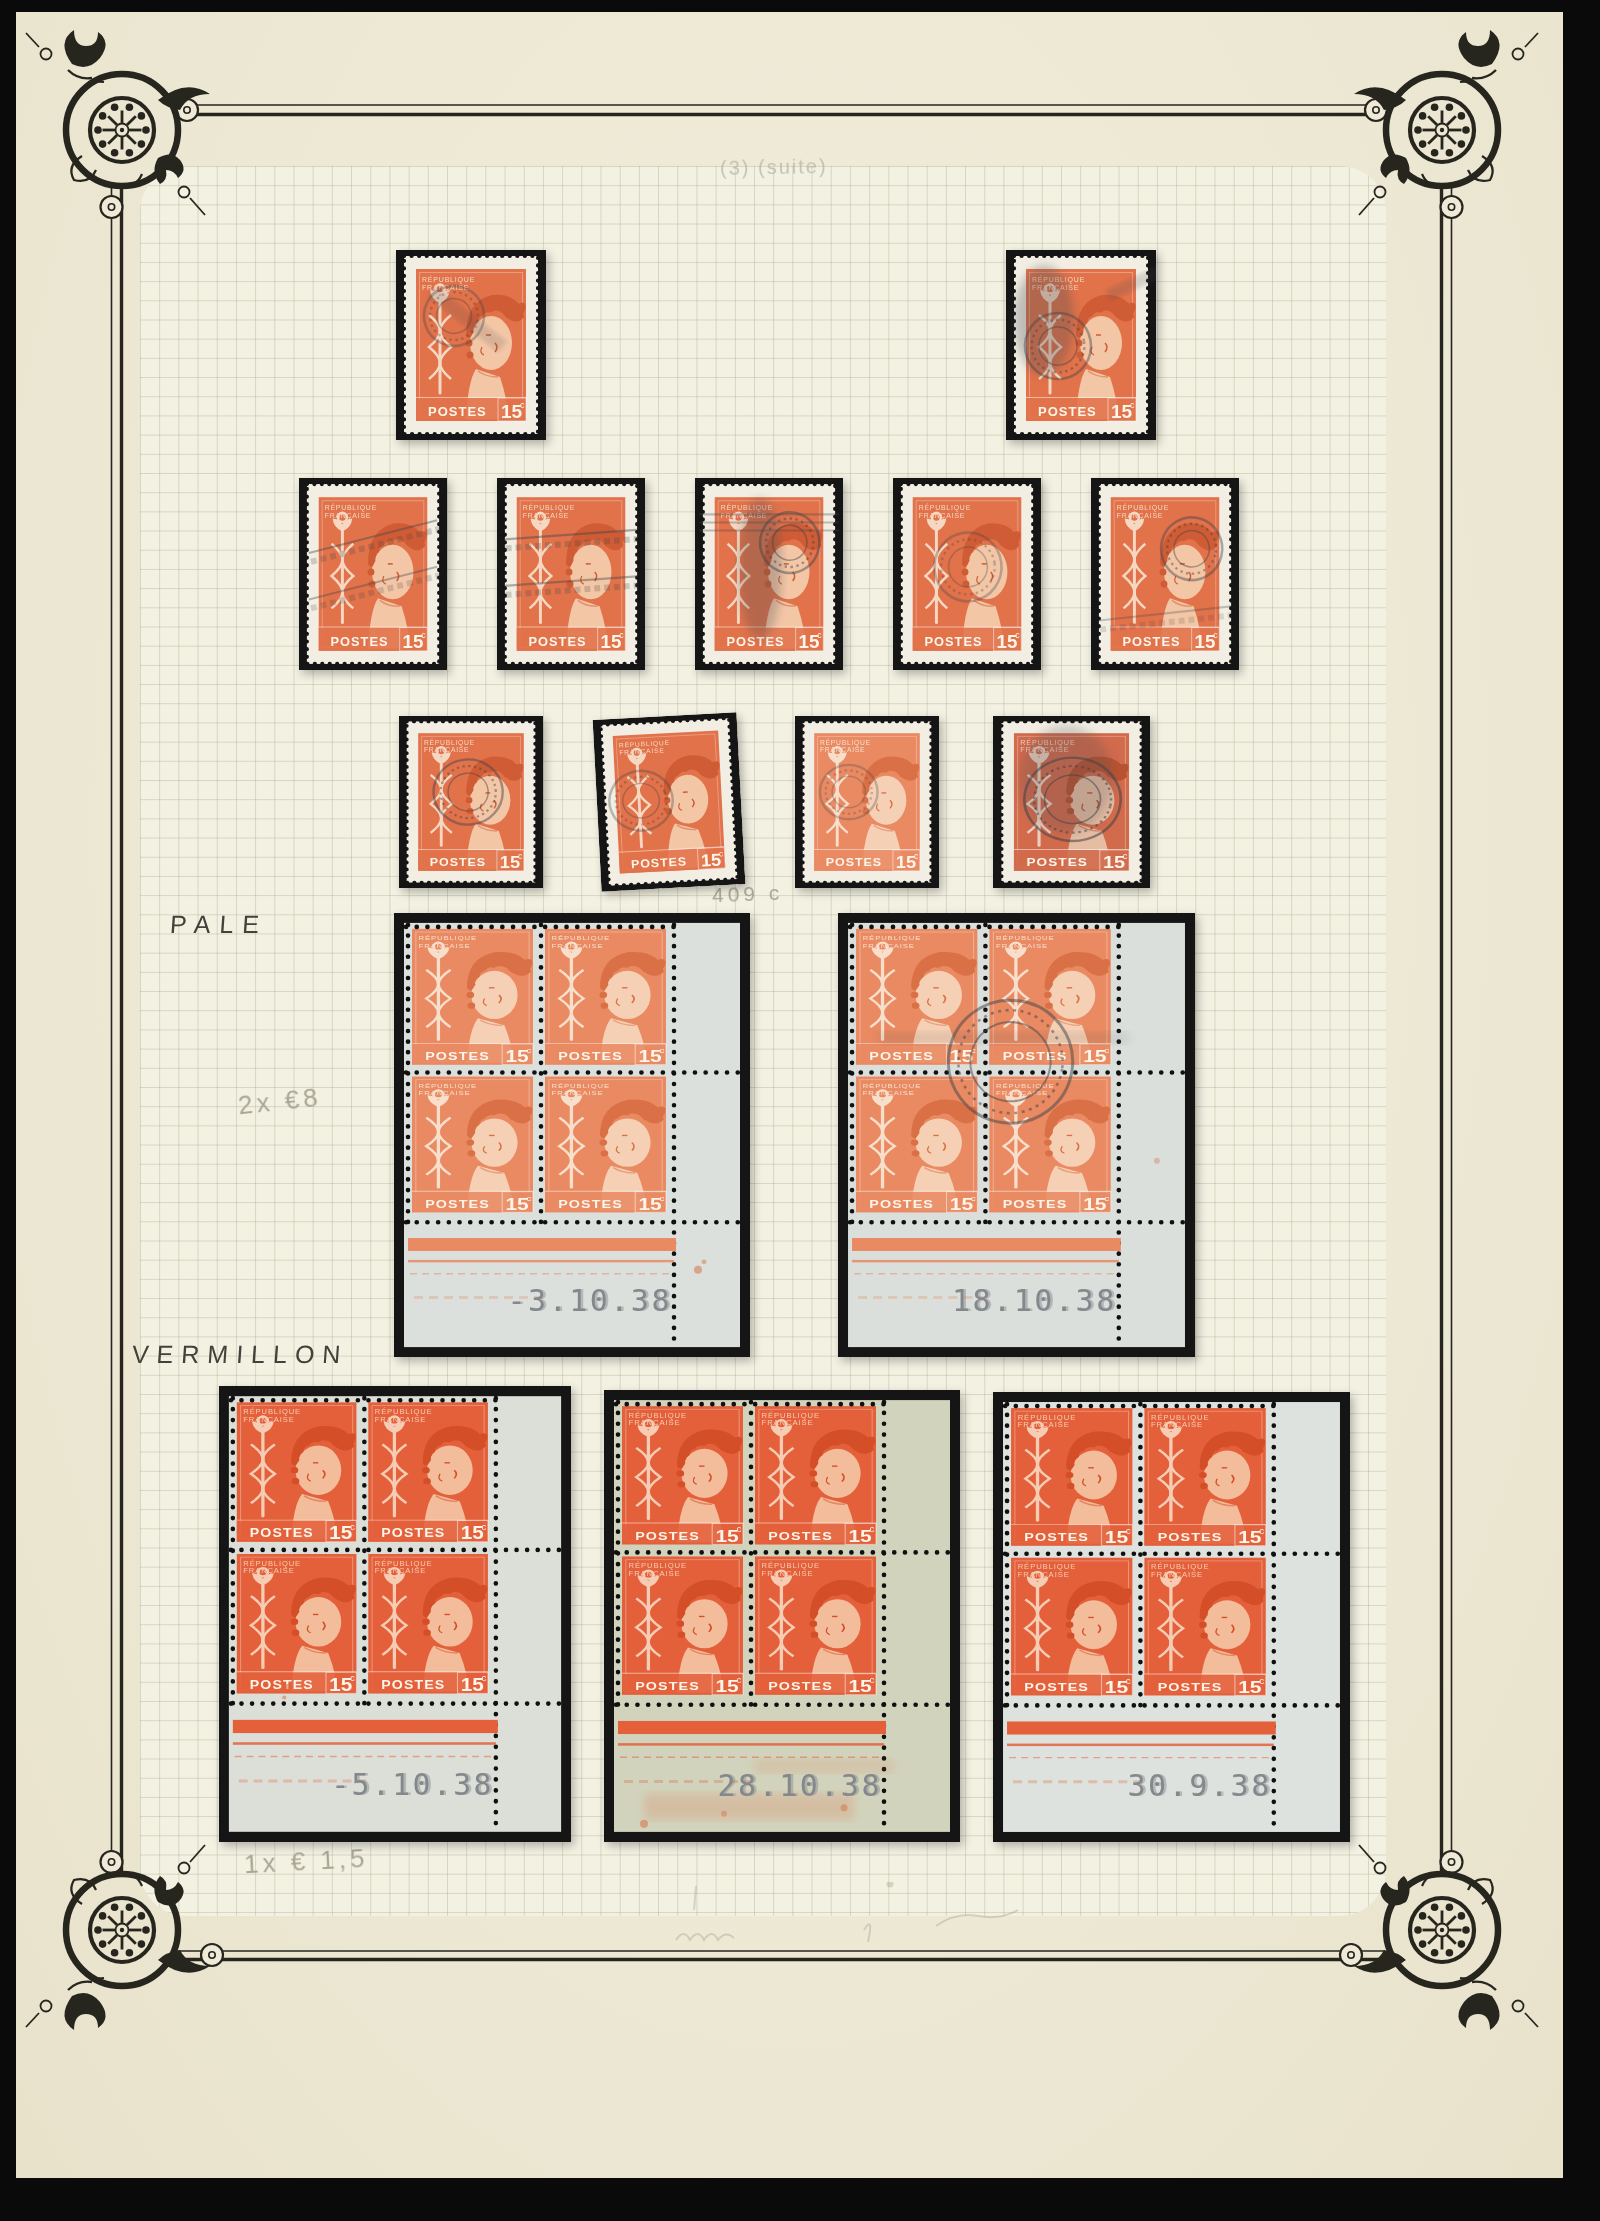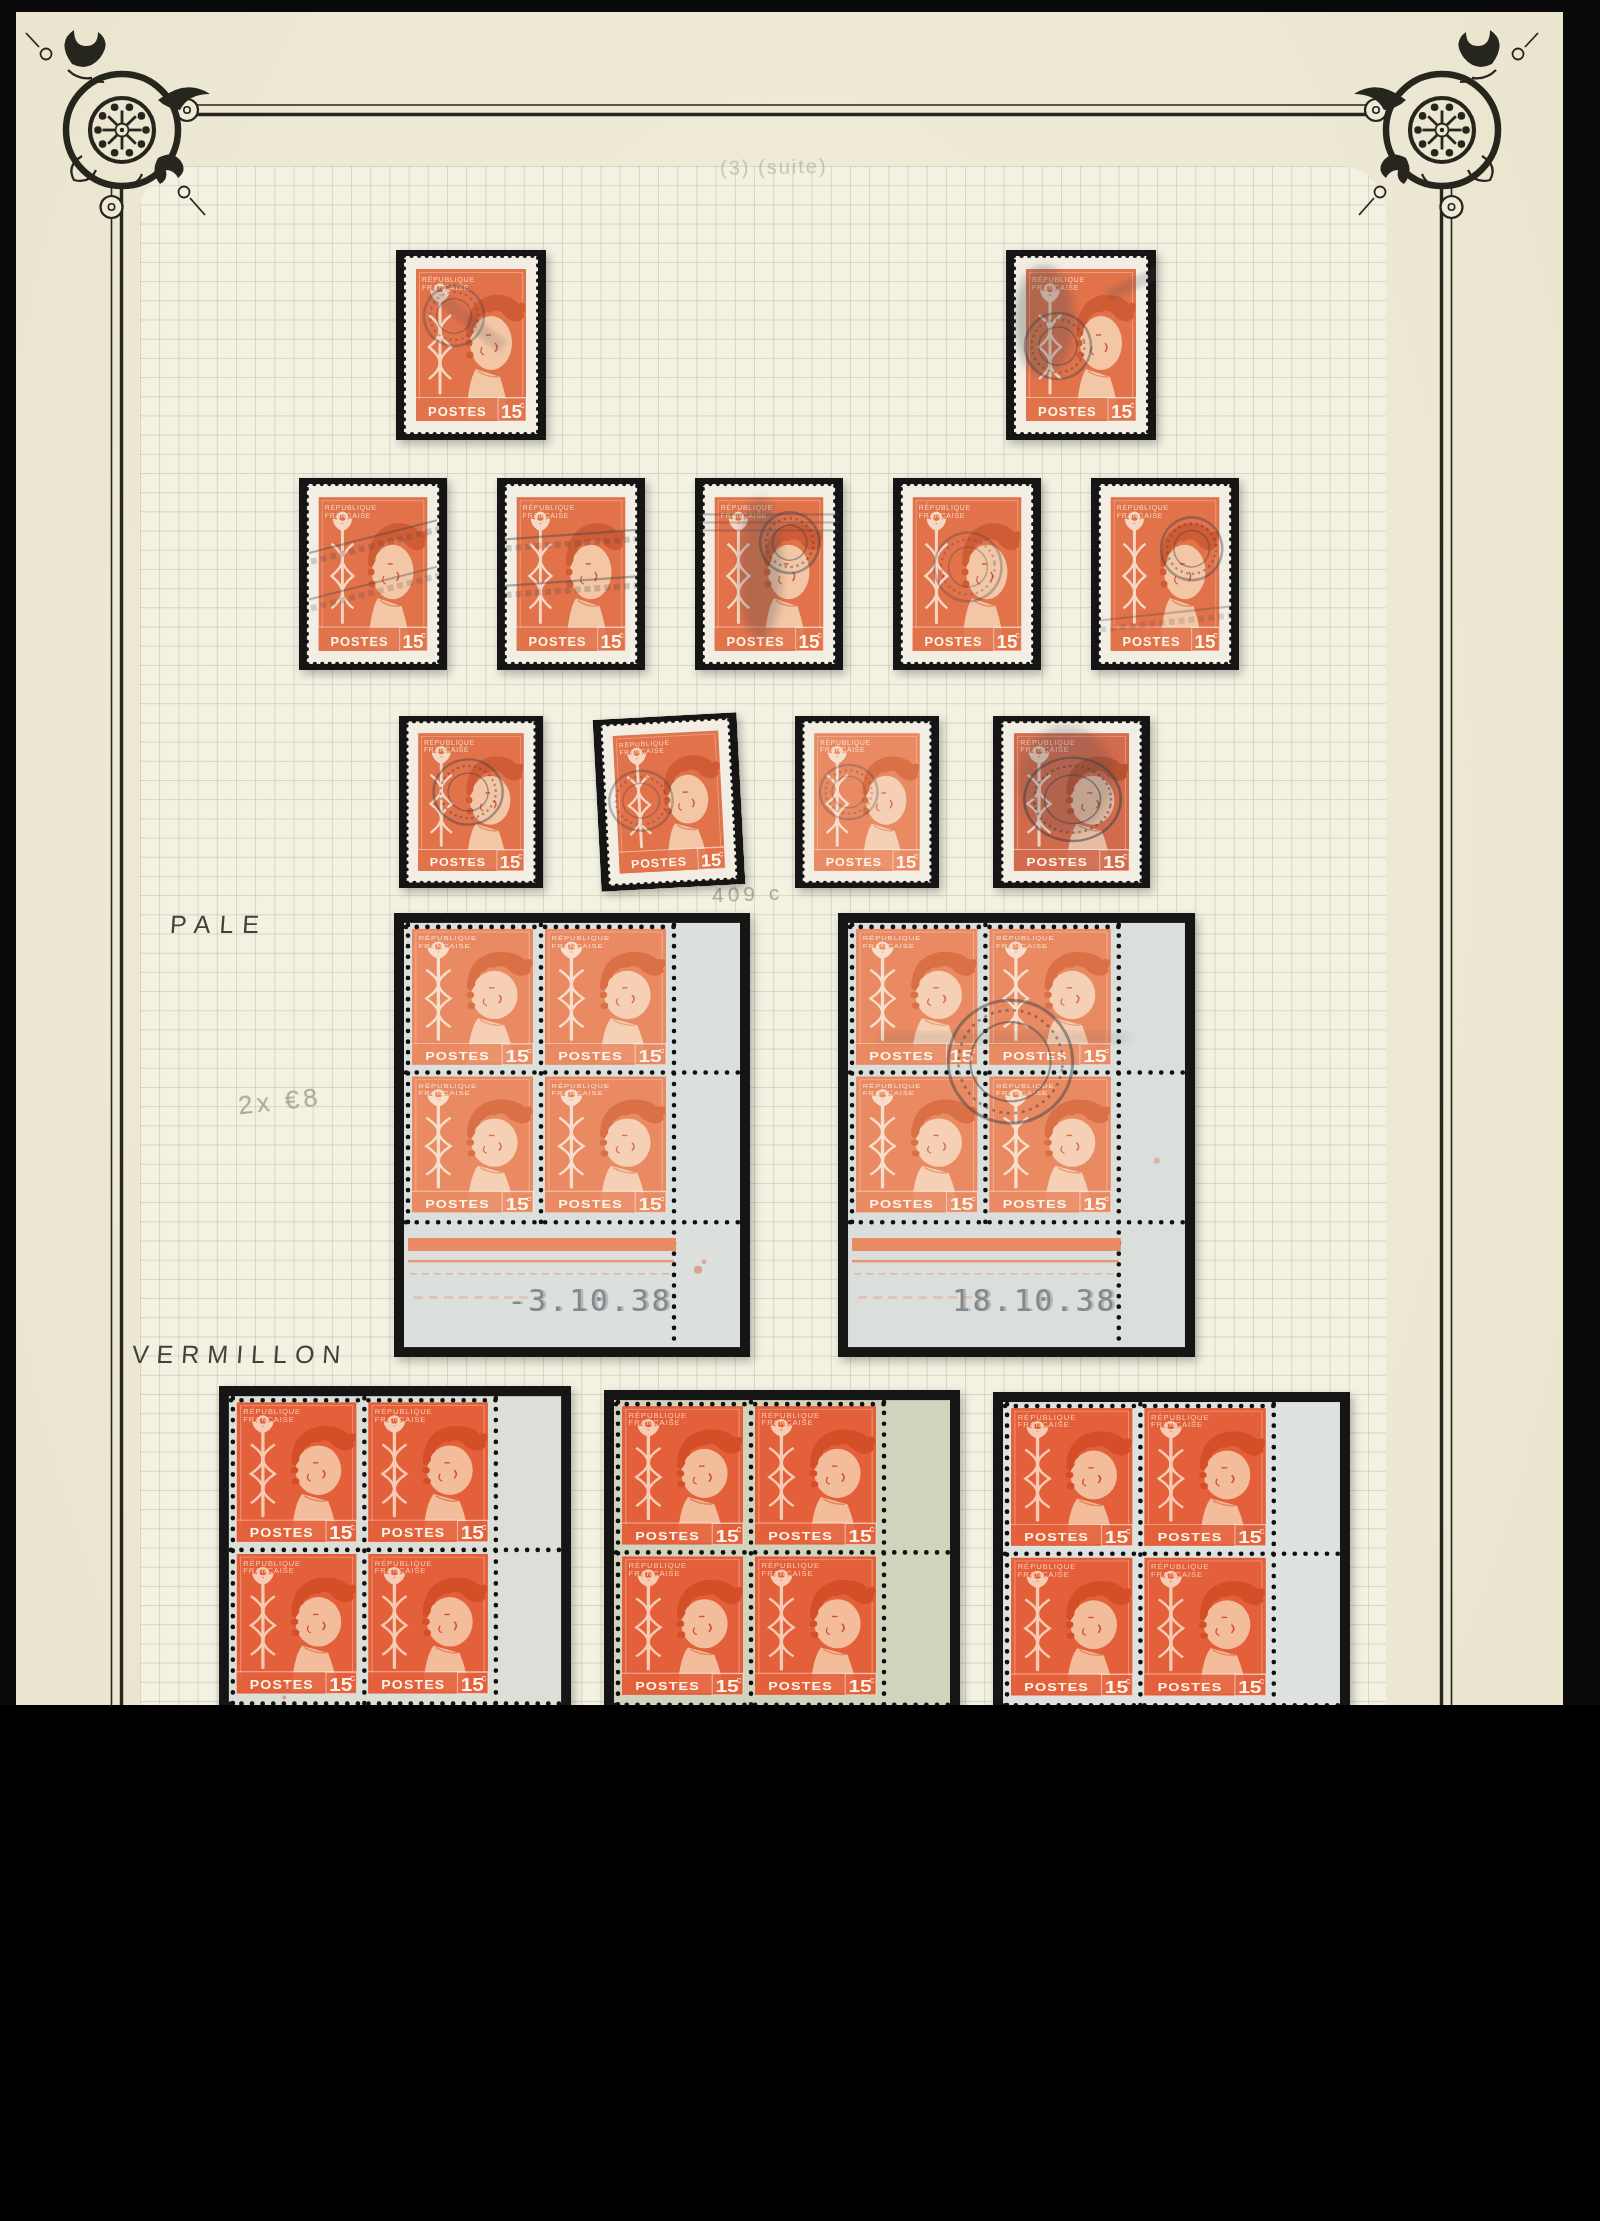--- a/index.html
+++ b/index.html
@@ -1,16 +1,16 @@
 <!DOCTYPE html>
 <html><head>
 <meta charset="utf-8">
 <style>
   html,body{margin:0;padding:0;background:#000;}
-  #page{position:relative;width:1600px;height:1705px;background:#0a0a0a;overflow:hidden;
+  #page{position:relative;width:1600px;height:2221px;background:#0a0a0a;overflow:hidden;
         font-family:"Liberation Sans",sans-serif;}
   .abs{position:absolute;}
   #paper{position:absolute;left:16px;top:12px;width:1547px;height:2166px;
          background:radial-gradient(ellipse at 50% 38%,#f1edda 0%,#eee9d5 55%,#e8e2cb 100%);}
   #grid{position:absolute;left:140px;top:166px;width:1246px;height:1750px;
         background-color:#f3f1e2;
         background-image:linear-gradient(to right,rgba(146,150,118,.30) 1px,transparent 1px),
                          linear-gradient(to bottom,rgba(146,150,118,.30) 1px,transparent 1px);
         background-size:19.2px 19.2px;border-radius:46px;}
   svg{display:block;}

